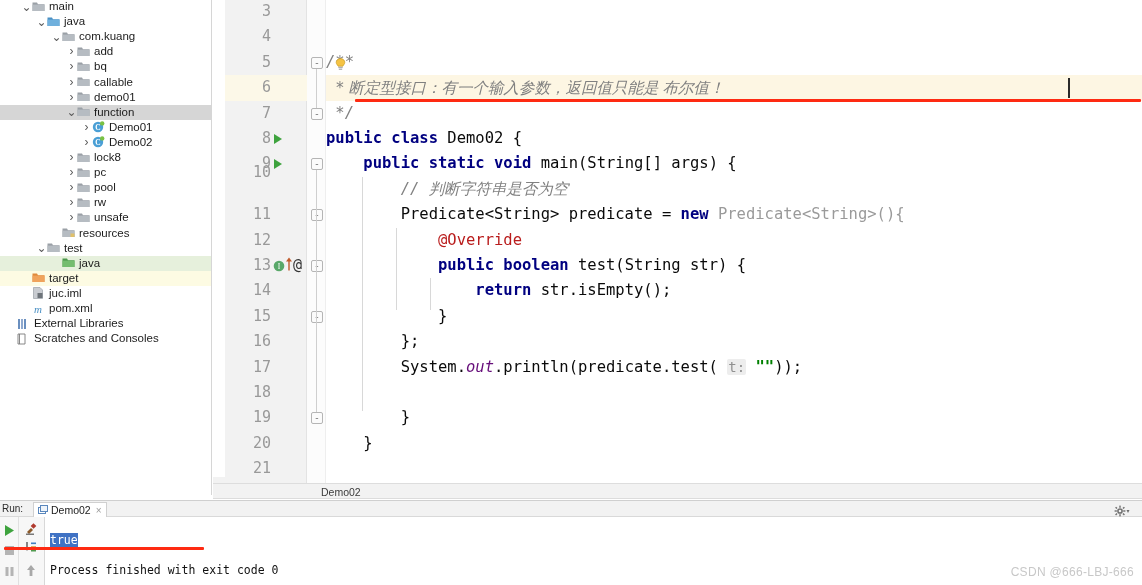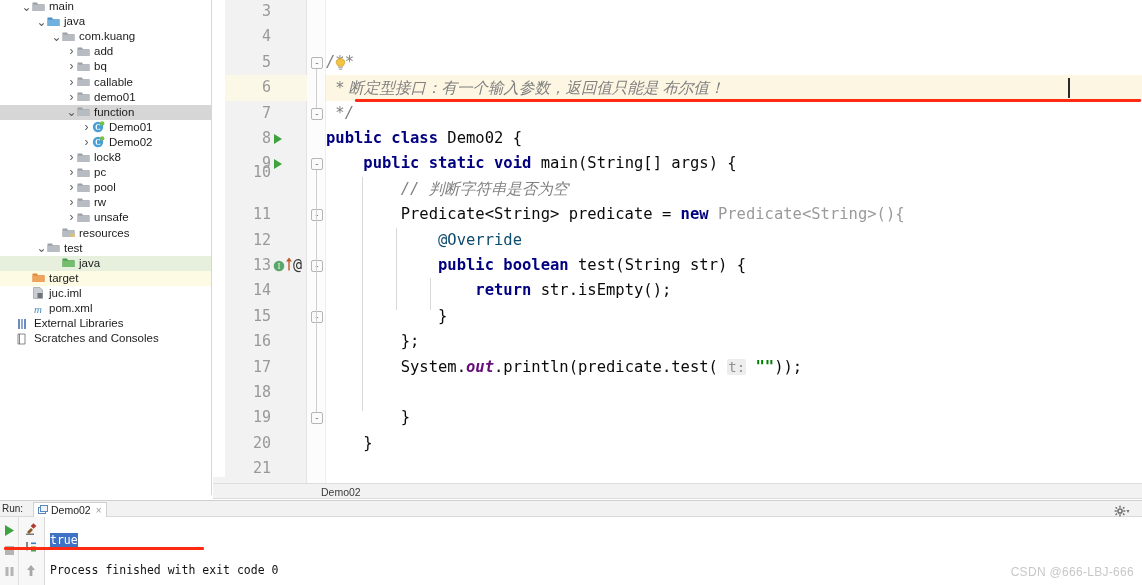--- a/index.html
+++ b/index.html
@@ -62,23 +62,23 @@
     position: absolute; left: 0; height: 25.4px; line-height: 25.4px;
     font-family: "DejaVu Sans Mono", monospace; font-size: 15.5px;
     color: #0a0a0a; white-space: pre;
   }
   .row-hl { position:absolute; left:0; right:0; height:25.4px; }
   .hl-cream { background: #fdf6e3; }
   .hl-cream2 { background: #fcf8e8; }
   .kw { color: #000080; font-weight: bold; }
   .cmt { color: #808080; font-style: italic; }
   .strlit { color: #008000; font-weight: bold; }
-  .anno { color: #0c4a6e; }
+  .anno { color: #b91c1c; }
   .gray { color: #9a9a9a; }
-  .ital-purple { color: #660e7a; font-style: italic; font-weight: bold; }
+  .ital-purple { color: #660e7a; font-style: italic; font-weight: normal; }
   .hint { background:#ededed; color:#909090; font-size:14px; padding:0 1px; border-radius:2px;}
   .fold {
     position: absolute; left: 4px; width: 12px; height: 12px;
     border: 1px solid #b5b5b5; background: #fbfbfb; border-radius: 2px;
     color: #808080; font-size: 10px; line-height: 10px; text-align: center;
   }
   .foldline { position:absolute; left:9px; width:1px; background:#cfcfcf; }
   .runarrow {
     position:absolute; left:49px; width:0;height:0;
     border-left: 8px solid #3ea33e; border-top:5px solid transparent; border-bottom:5px solid transparent;

